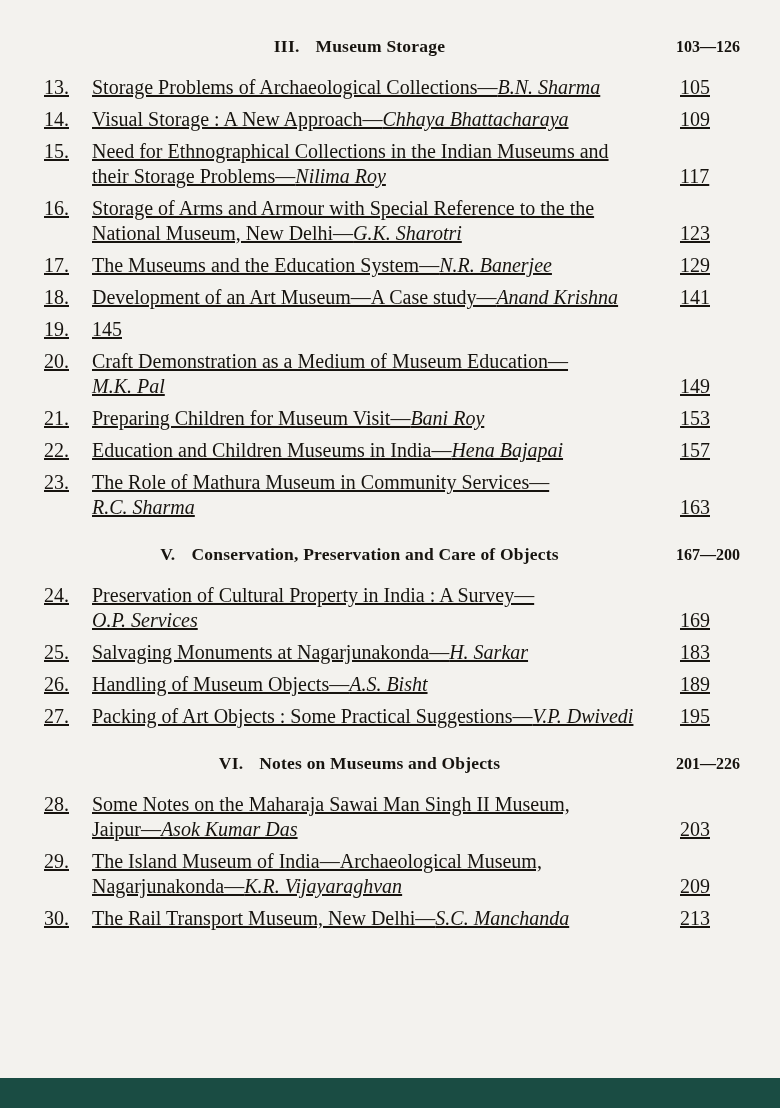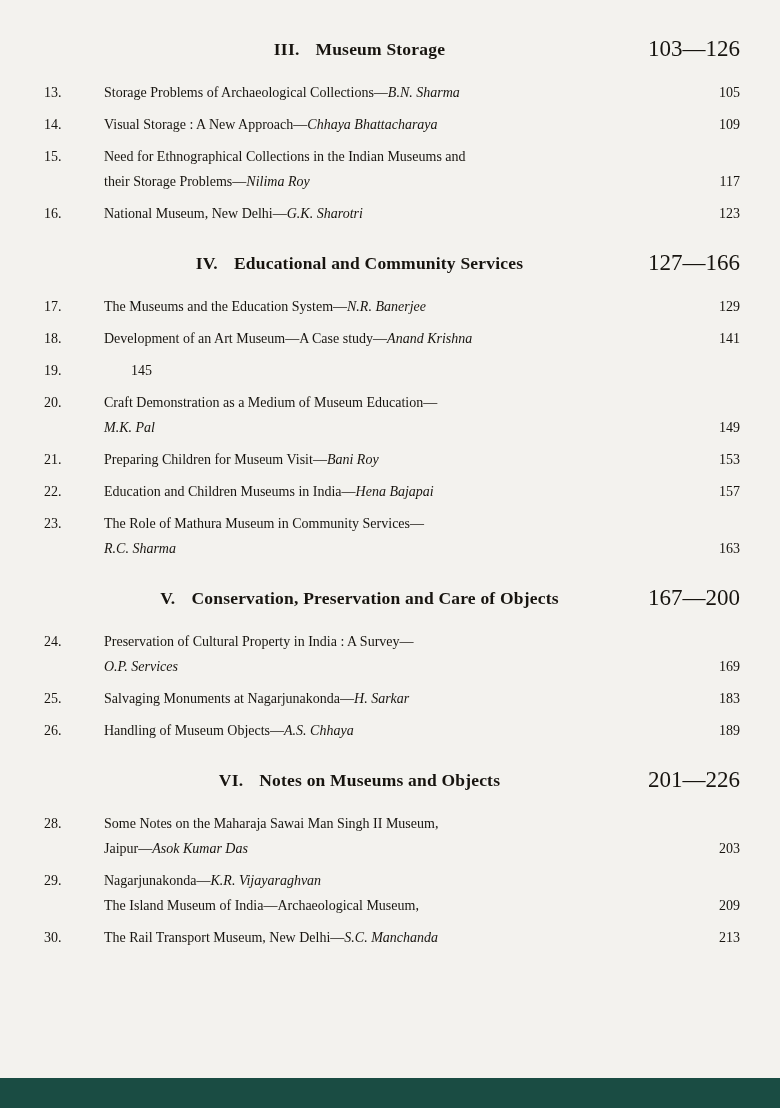--- a/index.html
+++ b/index.html
@@ -13,27 +13,27 @@
   }
   .page{padding:30px 40px 0 44px;}
   .toc-section .section-head{
     display:flex;align-items:center;
     margin:24px 0 18px;
   }
   .toc-section:first-child .section-head{margin-top:6px;}
   .head-spacer{width:30px;flex:none;}
   .head-center{flex:1;text-align:center;font-weight:bold;font-size:17.5px;letter-spacing:.2px;}
   .head-num{margin-right:16px;}
-  .head-range{flex:none;width:95px;text-align:right;font-size:23px;font-weight:normal;}
-  .entry{display:flex;margin:7px 0;font-size:14px;}
+  .head-range{flex:none;width:95px;text-align:right;font-size:16px;font-weight:bold;}
+  .entry{display:flex;margin:7px 0;font-size:20px;text-decoration:underline;}
   .e-num{width:48px;flex:none;align-self:flex-start;line-height:25px;}
   .e-title{flex:1;padding-right:14px;}
-  .e-line{display:block;line-height:25px;margin-left:12px;}
+  .e-line{display:block;line-height:25px;}
   .seg.italic{font-style:italic;}
-  .e-page{flex:none;width:60px;text-align:right;align-self:flex-end;line-height:25px;}
+  .e-page{flex:none;width:60px;text-align:left;align-self:flex-end;line-height:25px;}
   .bottom-bar{position:absolute;left:0;right:0;bottom:0;height:30px;}
 </style>
 </head>
 <body style="background: rgb(243, 242, 238); color: rgb(23, 20, 15);">
 
 <div class="page">
   <div id="toc">
       <div class="toc-section">
         <div class="section-head">
           <span class="head-spacer"></span>
@@ -58,31 +58,27 @@
           <span class="e-num">15.</span>
           <span class="e-title">
             <span class="e-line"><span class="seg">Need for Ethnographical Collections in the Indian Museums and</span></span>
             <span class="e-line"><span class="seg">their Storage Problems—</span><span class="seg italic">Nilima Roy</span></span>
           </span>
           <span class="e-page">117</span>
         </div>
         <div class="entry">
           <span class="e-num">16.</span>
           <span class="e-title">
+            <span class="e-line"><span class="seg">Storage of Arms and Armour with Special Reference to the the</span></span>
             <span class="e-line"><span class="seg">National Museum, New Delhi—</span><span class="seg italic">G.K. Sharotri</span></span>
           </span>
           <span class="e-page">123</span>
         </div>
       </div>
       <div class="toc-section">
-        <div class="section-head">
-          <span class="head-spacer"></span>
-          <span class="head-center"><span class="head-num">IV.</span><span class="head-title">Educational and Community Services</span></span>
-          <span class="head-range">127—166</span>
-        </div>
         <div class="entry">
           <span class="e-num">17.</span>
           <span class="e-title">
             <span class="e-line"><span class="seg">The Museums and the Education System—</span><span class="seg italic">N.R. Banerjee</span></span>
           </span>
           <span class="e-page">129</span>
         </div>
         <div class="entry">
           <span class="e-num">18.</span>
           <span class="e-title">
@@ -142,44 +138,51 @@
         <div class="entry">
           <span class="e-num">25.</span>
           <span class="e-title">
             <span class="e-line"><span class="seg">Salvaging Monuments at Nagarjunakonda—</span><span class="seg italic">H. Sarkar</span></span>
           </span>
           <span class="e-page">183</span>
         </div>
         <div class="entry">
           <span class="e-num">26.</span>
           <span class="e-title">
-            <span class="e-line"><span class="seg">Handling of Museum Objects—</span><span class="seg italic">A.S. Chhaya</span></span>
+            <span class="e-line"><span class="seg">Handling of Museum Objects—</span><span class="seg italic">A.S. Bisht</span></span>
           </span>
           <span class="e-page">189</span>
+        </div>
+        <div class="entry">
+          <span class="e-num">27.</span>
+          <span class="e-title">
+            <span class="e-line"><span class="seg">Packing of Art Objects : Some Practical Suggestions—</span><span class="seg italic">V.P. Dwivedi</span></span>
+          </span>
+          <span class="e-page">195</span>
         </div>
       </div>
       <div class="toc-section">
         <div class="section-head">
           <span class="head-spacer"></span>
           <span class="head-center"><span class="head-num">VI.</span><span class="head-title">Notes on Museums and Objects</span></span>
           <span class="head-range">201—226</span>
         </div>
         <div class="entry">
           <span class="e-num">28.</span>
           <span class="e-title">
             <span class="e-line"><span class="seg">Some Notes on the Maharaja Sawai Man Singh II Museum,</span></span>
             <span class="e-line"><span class="seg">Jaipur—</span><span class="seg italic">Asok Kumar Das</span></span>
           </span>
           <span class="e-page">203</span>
         </div>
         <div class="entry">
           <span class="e-num">29.</span>
           <span class="e-title">
+            <span class="e-line"><span class="seg">The Island Museum of India—Archaeological Museum,</span></span>
             <span class="e-line"><span class="seg">Nagarjunakonda—</span><span class="seg italic">K.R. Vijayaraghvan</span></span>
-            <span class="e-line"><span class="seg">The Island Museum of India—Archaeological Museum,</span></span>
           </span>
           <span class="e-page">209</span>
         </div>
         <div class="entry">
           <span class="e-num">30.</span>
           <span class="e-title">
             <span class="e-line"><span class="seg">The Rail Transport Museum, New Delhi—</span><span class="seg italic">S.C. Manchanda</span></span>
           </span>
           <span class="e-page">213</span>
         </div>

